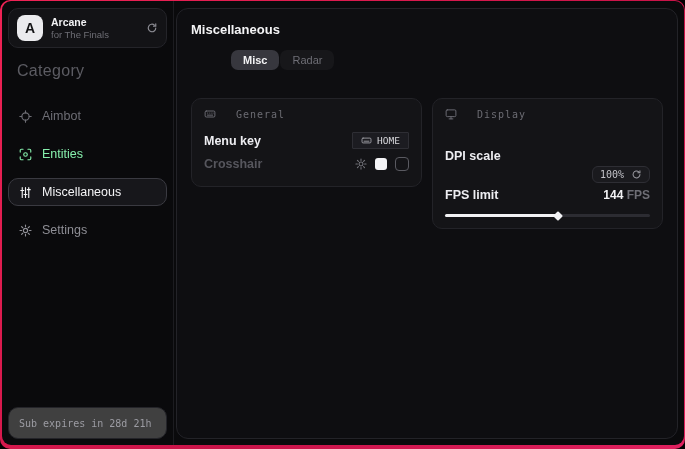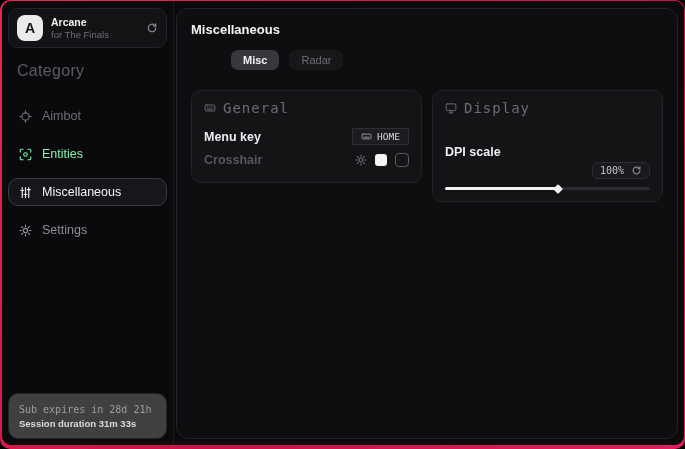--- a/index.html
+++ b/index.html
@@ -83,40 +83,40 @@
   .main-wrap { flex: 1; padding: 7px 6px 6px 2px; }
   .main-card {
     width: 100%; height: 100%;
     background: #0e0e11;
     border: 1px solid #232328;
     border-radius: 12px;
     padding: 13px 14px;
     display: flex; flex-direction: column;
   }
   .page-title { font-size: 13px; font-weight: bold; color: #f4f4f6; margin-bottom: 13px; }
-  .tabs { display: flex; gap: 10px; margin-bottom: 20px; padding-left: 40px; }
+  .tabs { display: flex; gap: 1px; margin-bottom: 28px; padding-left: 40px; }
   .tab {
     font-size: 11px; padding: 4px 12px; border-radius: 7px; cursor: default;
   }
   .tab.active { background: #37373e; color: #f2f2f4; font-weight: bold; }
   .tab.inactive { background: #17171a; color: #6e6e75; }
 
   .cards-row { display: flex; gap: 10px; align-items: flex-start; }
   .panel {
     flex: 1;
     background: #141417;
     border: 1px solid #232328;
     border-radius: 10px;
     padding: 9px 12px 11px 12px;
   }
   .panel-header {
-    display: flex; align-items: center; gap: 7px;
+    display: flex; align-items: center; gap: 20px;
     color: #6c6c73;
     font-family: "DejaVu Sans Mono", monospace;
-    font-size: 14px; letter-spacing: 1px;
+    font-size: 10px; letter-spacing: 1px;
     margin-bottom: 9px;
   }
   .prow {
     display: flex; align-items: center; justify-content: space-between;
     min-height: 23px;
   }
   .prow-label { font-size: 12.5px; font-weight: bold; color: #ededf1; }
   .prow-label.dim { color: #56565d; }
 
   .keychip {
@@ -214,21 +214,20 @@
             </svg>
           </span>
           <span>Settings</span>
         </div>
       </div>
 
       <div class="sidebar-spacer"></div>
 
       <div class="sub-card">
         <div class="sub-line1">Sub expires in 28d 21h</div>
-        <div class="sub-line2">Session duration 31m 33s</div>
       </div>
     </div>
 
     <div class="main-wrap">
       <div class="main-card">
         <div class="page-title">Miscellaneous</div>
 
         <div class="tabs">
           <div class="tab active">Misc</div>
           <div class="tab inactive">Radar</div>
@@ -289,20 +288,27 @@
               <span class="prow-label">DPI scale</span>
               <span class="dpi-chip">
                 <span>100%</span>
                 <svg width="11" height="11" viewBox="0 0 16 16" fill="none" stroke="currentColor" stroke-width="1.5" stroke-linecap="round">
                   <path d="M13 8a5 5 0 1 1-1.7-3.8"></path>
                     <path d="M13 2.5v3h-3"></path>
                 </svg>
               </span>
             </div>
 
+            <div class="prow">
+              <span class="prow-label">FPS limit</span>
+              <span class="fps-value">
+                <span class="fps-num">144</span>
+                <span class="fps-unit">FPS</span>
+              </span>
+            </div>
 
             <div class="slider">
               <div class="slider-fill" style="width: 55%;"></div>
               <div class="slider-thumb" style="left: 55%;"></div>
             </div>
           </div>
 
         </div>
       </div>
     </div>

